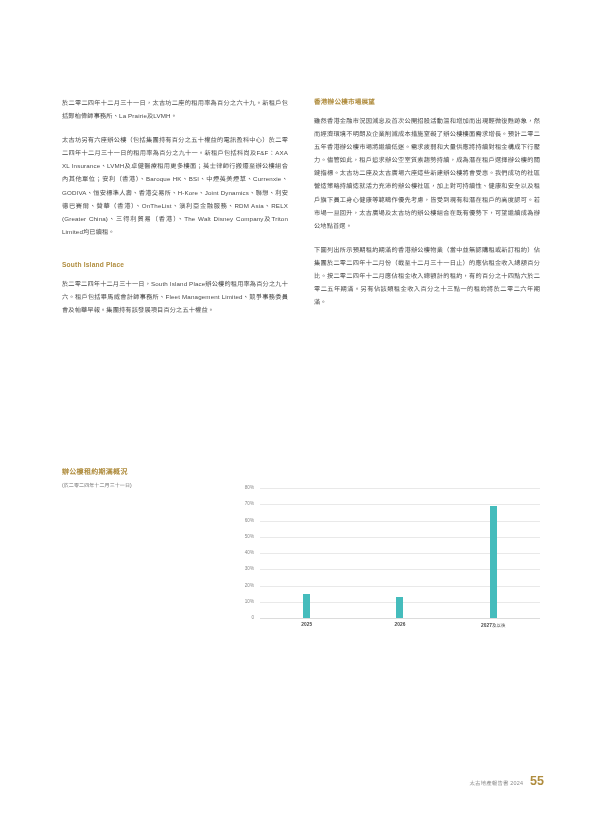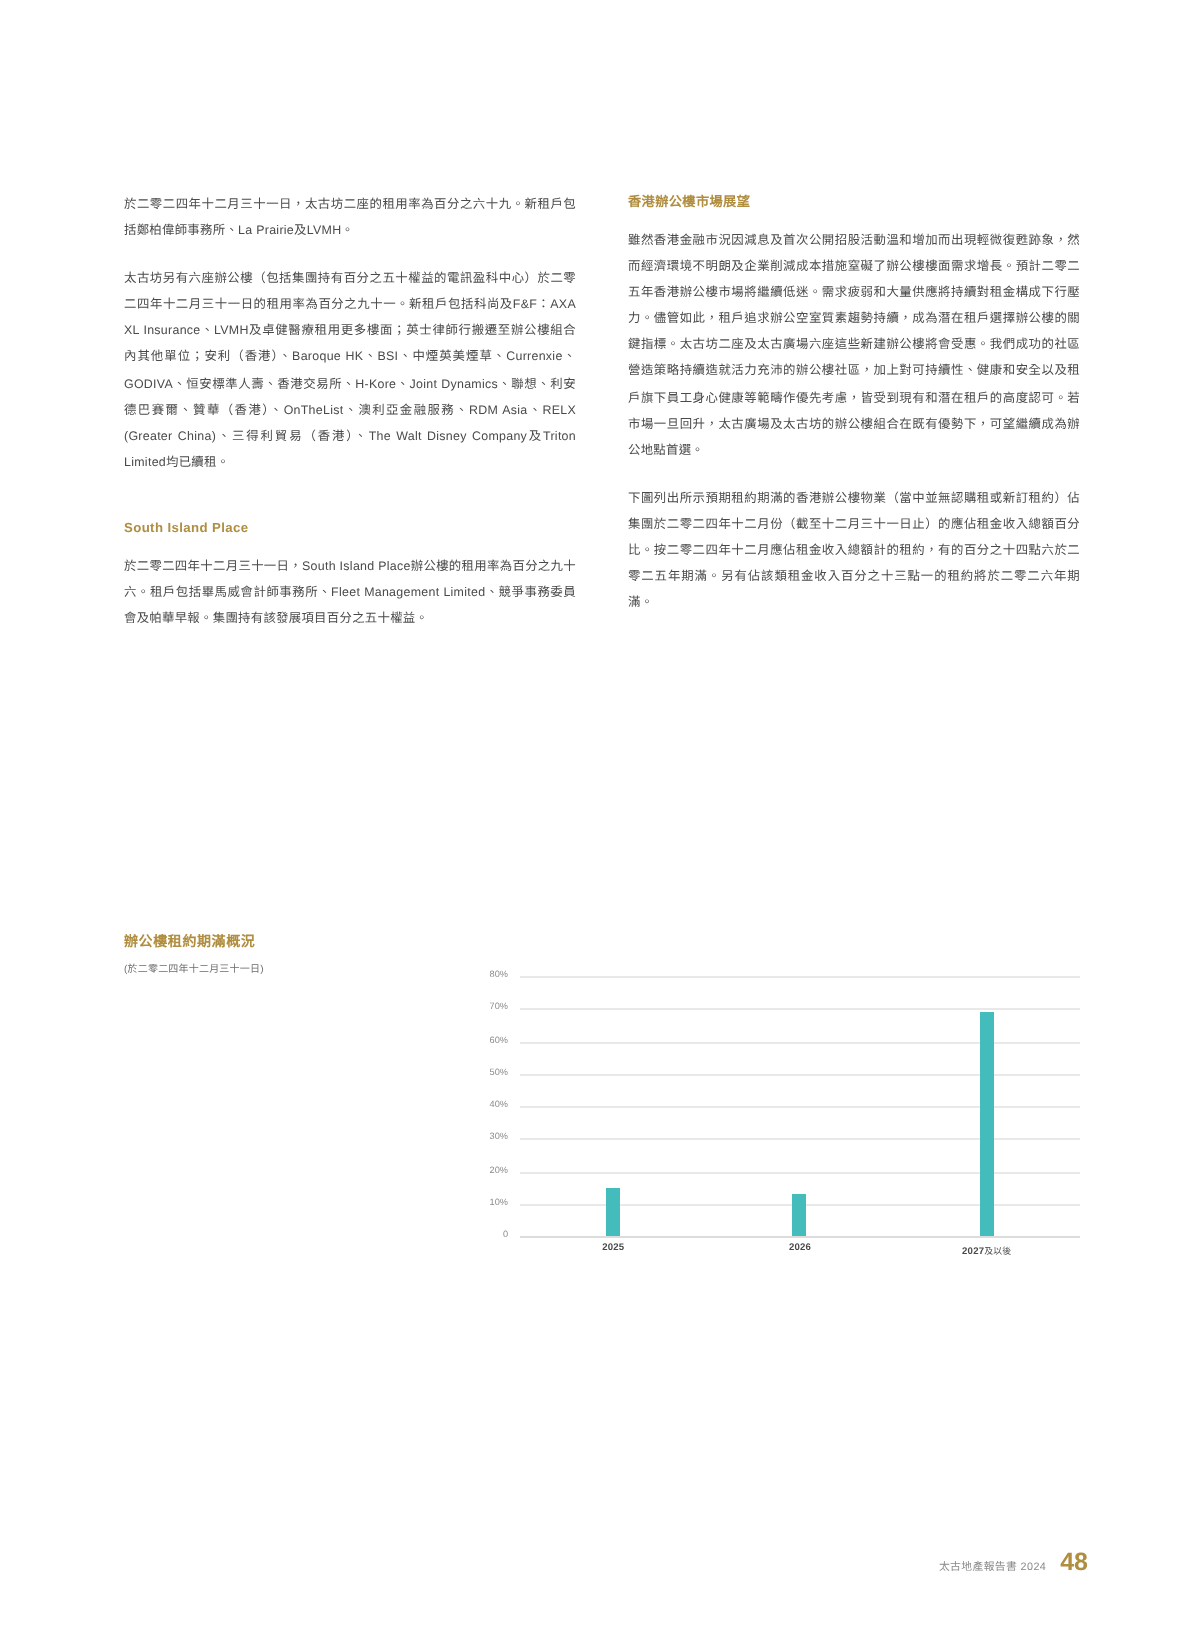--- a/index.html
+++ b/index.html
@@ -244,16 +244,16 @@
             <div class="xlabel"><span>2025</span></div>
             <div class="xlabel"><span>2026</span></div>
             <div class="xlabel"><span>2027</span><span class="suffix">及以後</span></div>
           </div>
       </div>
     </div>
   </div>
 
   <div class="footer">
     <span class="footer-text">太古地產報告書 2024</span>
-    <span class="page-num">48</span>
+    <span class="page-num">55</span>
   </div>
 
 </div>
 
 </body></html>

